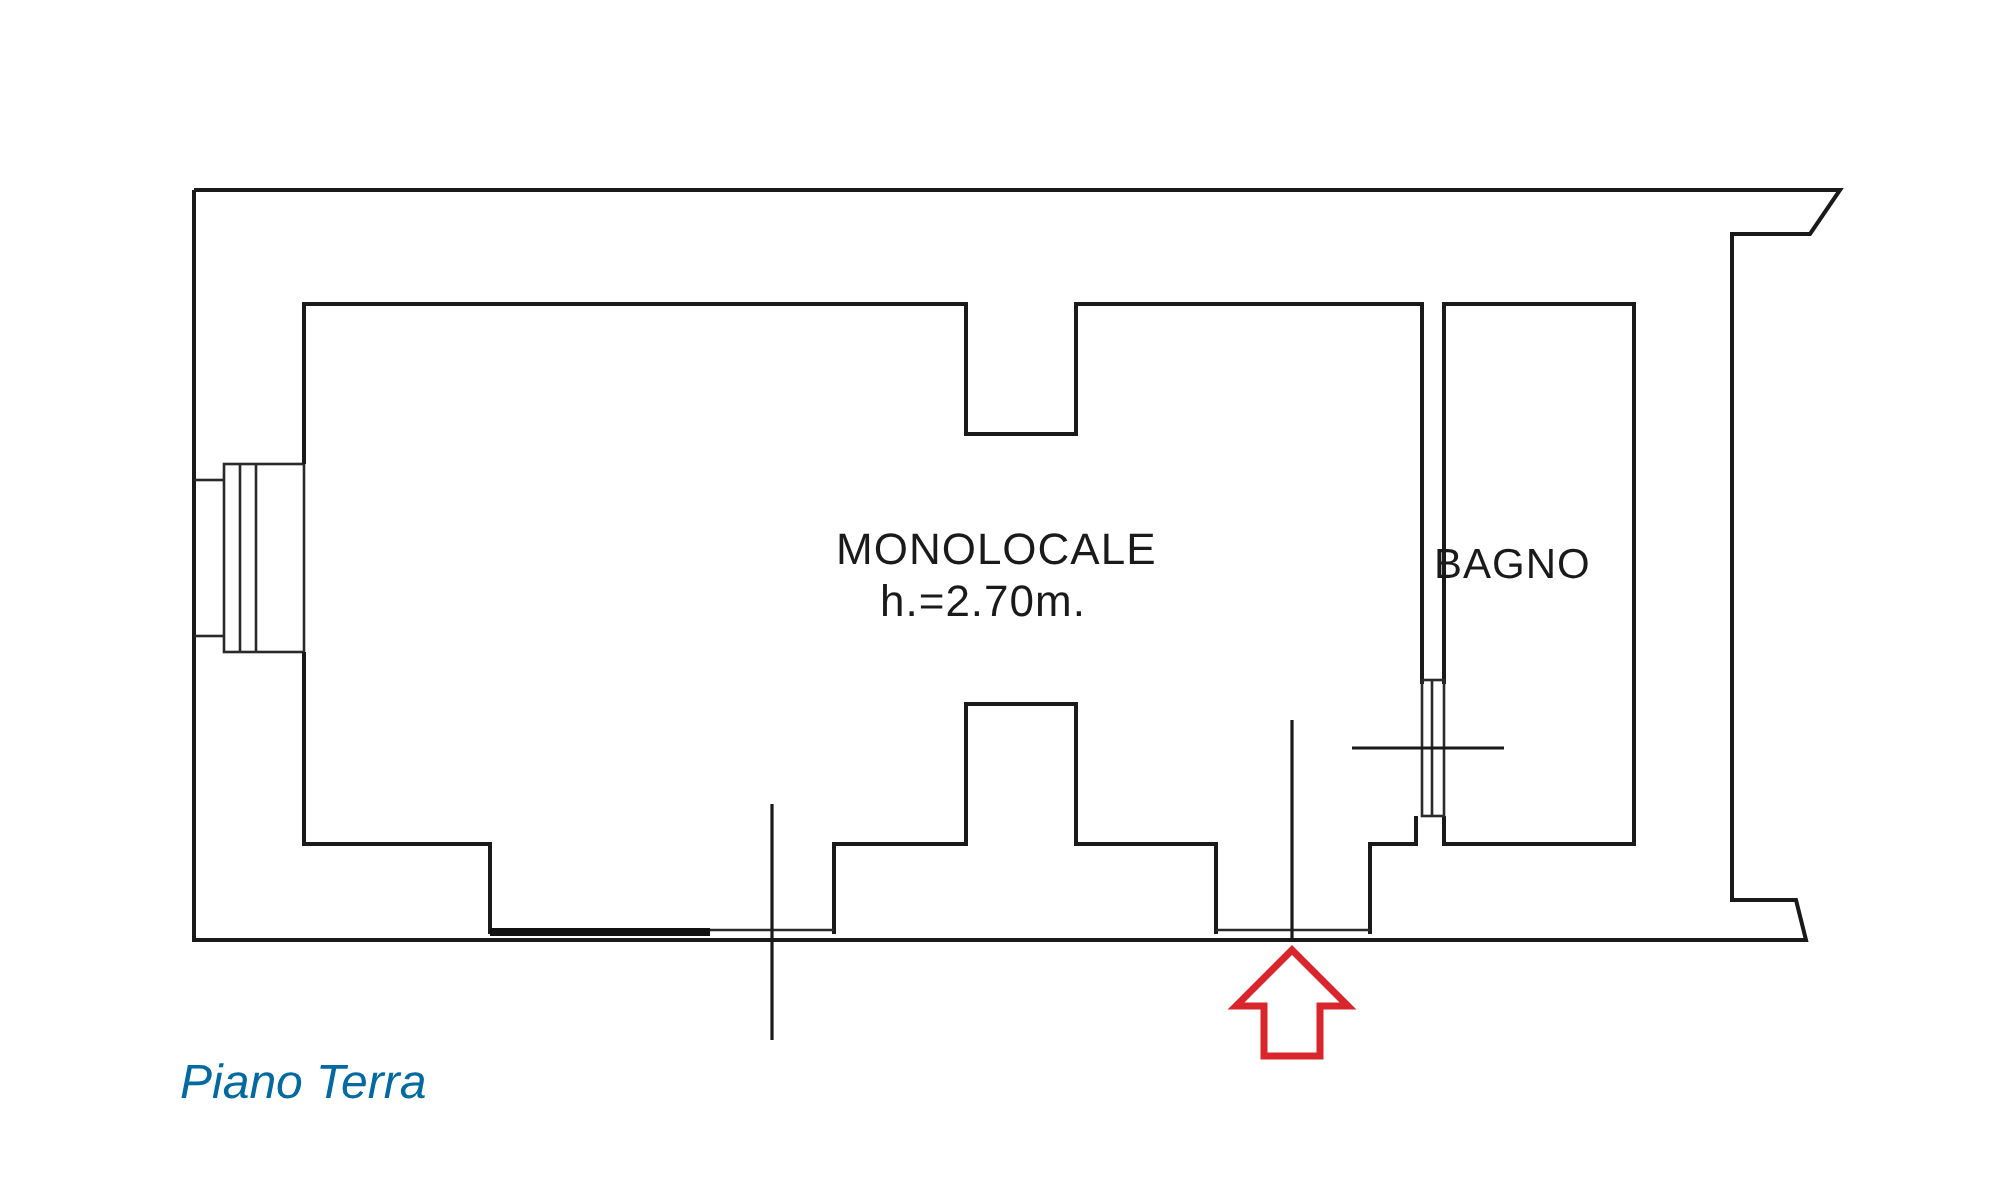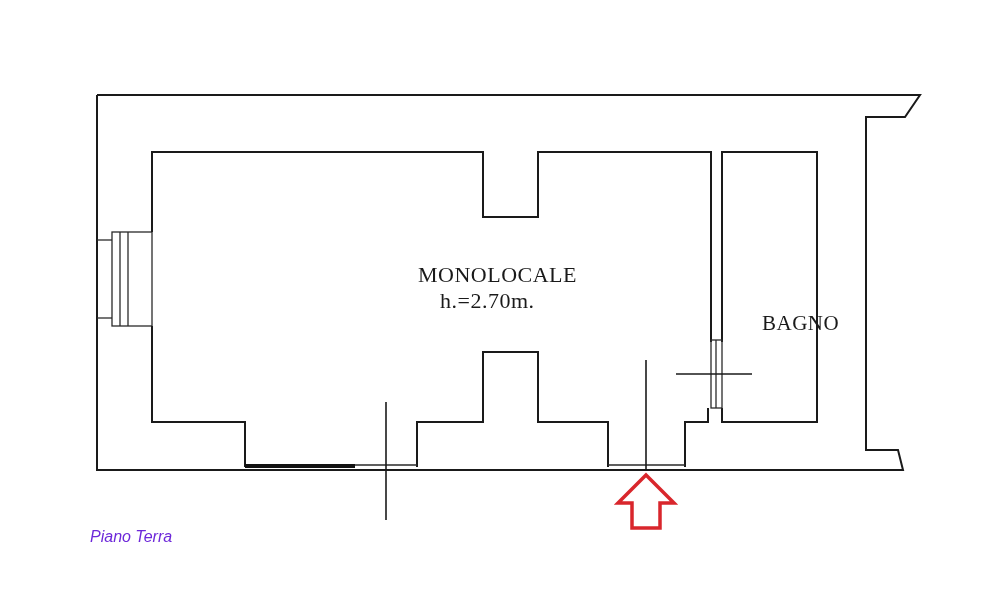--- a/index.html
+++ b/index.html
@@ -2,22 +2,22 @@
 <html><head>
 <meta charset="utf-8">
 <style>
   html, body { margin: 0; padding: 0; background: #ffffff; }
   body { width: 996px; height: 602px; position: relative; overflow: hidden; font-family: "Liberation Sans", sans-serif; }
   .plan { position: absolute; left: 0; top: 0; width: 996px; height: 602px; }
   .wall { fill: none; stroke: #1a1a1a; stroke-width: 2; stroke-linejoin: miter; }
   .thin { fill: none; stroke: #2a2a2a; stroke-width: 1.3; }
   .section { stroke: #1a1a1a; stroke-width: 1.6; }
   .window-fill { fill: #111111; }
-  .room-label { position: absolute; font-family: Liberation Serif, serif; color: #1a1a1a; font-size: 22px; letter-spacing: 0.5px; white-space: nowrap; }
-  .floor-label { position: absolute; left: 90px; top: 528px; font-family: "Liberation Sans", sans-serif; font-style: italic; font-size: 16px; color: #6d28d9; }
+  .room-label { position: absolute; font-family: Liberation Sans, sans-serif; color: #1a1a1a; font-size: 22px; letter-spacing: 0.5px; white-space: nowrap; }
+  .floor-label { position: absolute; left: 90px; top: 528px; font-family: "Liberation Sans", sans-serif; font-style: italic; font-size: 24px; color: #0369a1; }
 </style>
 </head>
 <body>
 
 <svg class="plan" viewBox="0 0 996 602" xmlns="http://www.w3.org/2000/svg">
 
   <g>
     <polyline class="wall" points="97,95 920,95 905,117 866,117 866,450 898,450 903,470 97,470 97,95"></polyline>
   </g>
 
@@ -58,14 +58,14 @@
     <line class="section" x1="646" y1="360" x2="646" y2="470"></line>
   </g>
 
   <g>
     <polygon points="646,475 674,503 660,503 660,528 632,528 632,503 618,503" fill="none" stroke="#d9262c" stroke-width="3.5" stroke-linejoin="miter"></polygon>
   </g>
 </svg>
 
 <div class="room-label" style="left:418px; top:262px;">MONOLOCALE</div>
 <div class="room-label" style="left:440px; top:288px;">h.=2.70m.</div>
-<div class="room-label" style="left:762px; top:271px; font-size:21px;margin-top:40px;">BAGNO</div>
+<div class="room-label" style="left:717px; top:271px; font-size:21px;">BAGNO</div>
 <div class="floor-label">Piano Terra</div>
 
 </body></html>

